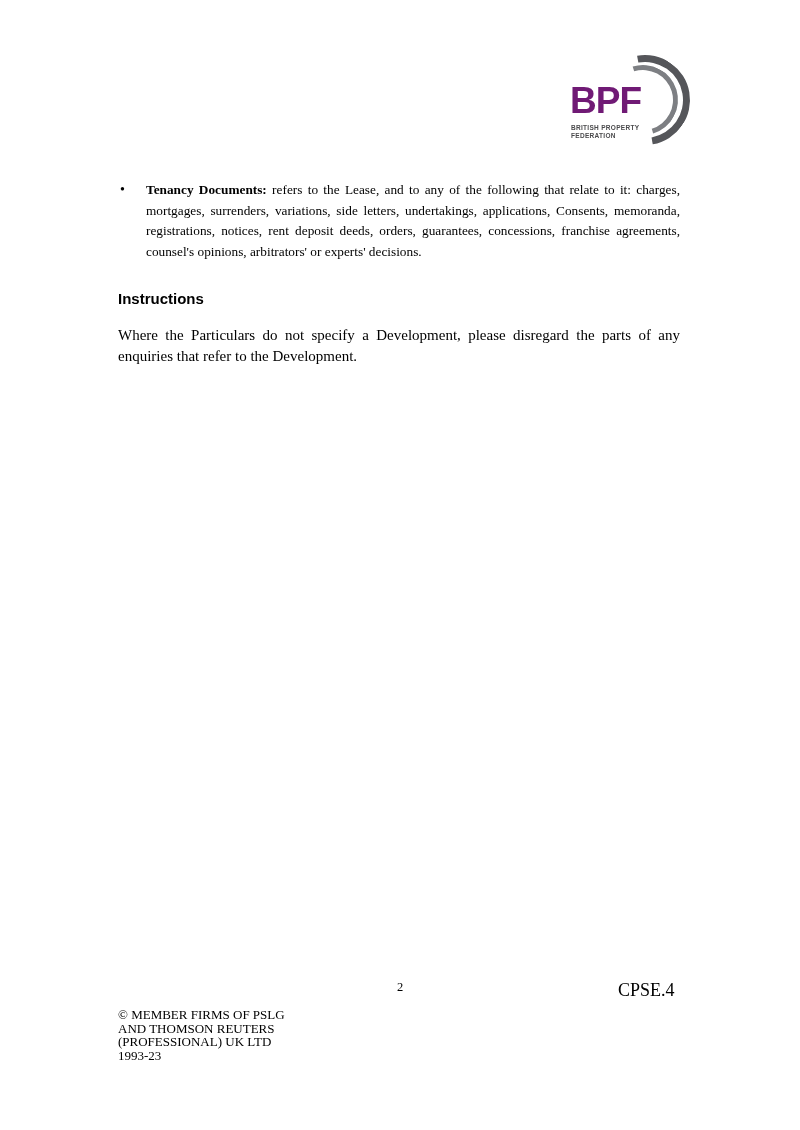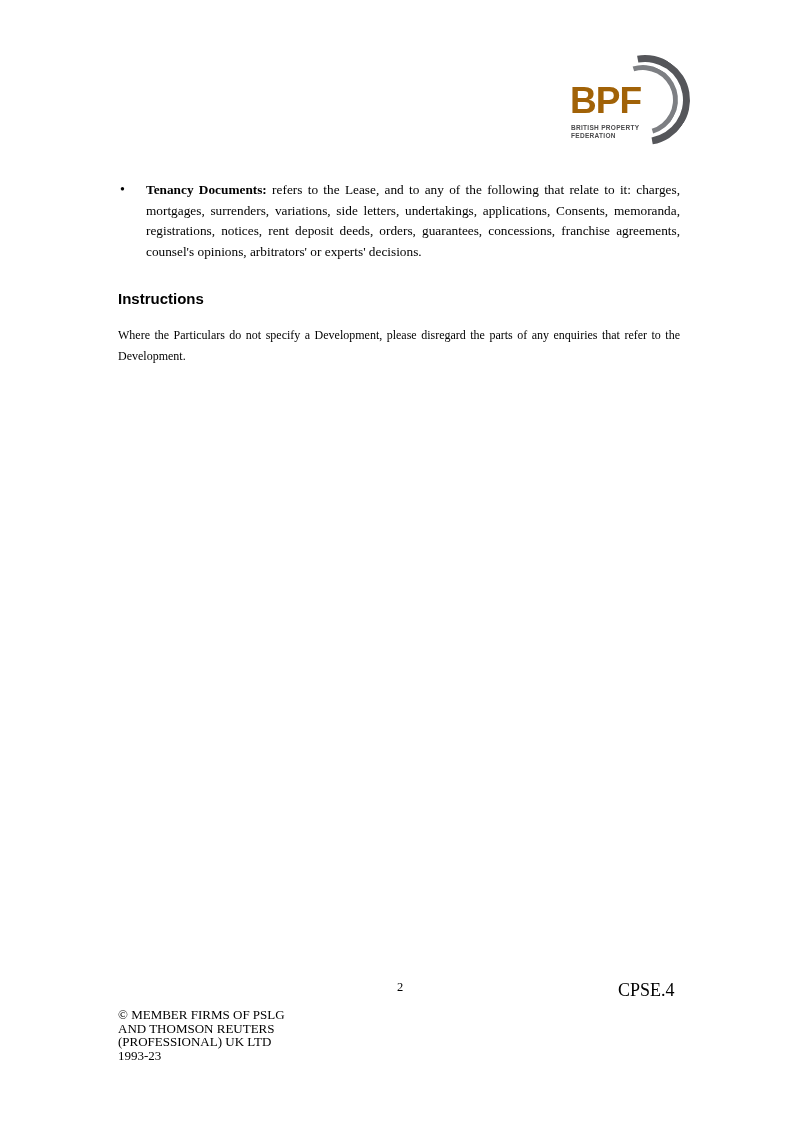--- a/index.html
+++ b/index.html
@@ -56,21 +56,21 @@
     transform: rotate(28deg);
   }
   .logo-text {
     position: absolute;
     top: 25px;
     left: 0px;
     font-family: "Liberation Sans", sans-serif;
     font-weight: bold;
     font-size: 37px;
     letter-spacing: -1px;
-    color: #a16207;
+    color: #701a75;
     text-align: right;
   }
   .logo-sub {
     position: absolute;
     top: 69px;
     left: 1px;
     font-family: "Liberation Sans", sans-serif;
     font-size: 6.5px;
     font-weight: bold;
     line-height: 8px;
@@ -112,21 +112,21 @@
 
   h2.heading {
     font-family: "Liberation Sans", sans-serif;
     font-size: 15px;
     font-weight: bold;
     margin: 26px 0 0 0;
     line-height: 20px;
   }
 
   p.para {
-    font-size: 12px;
+    font-size: 15px;
     line-height: 20.7px;
     text-align: justify;
     margin: 16px 0 0 0;
   }
 
   
   .page-number {
     position: absolute;
     left: 0;
     top: 980px;

